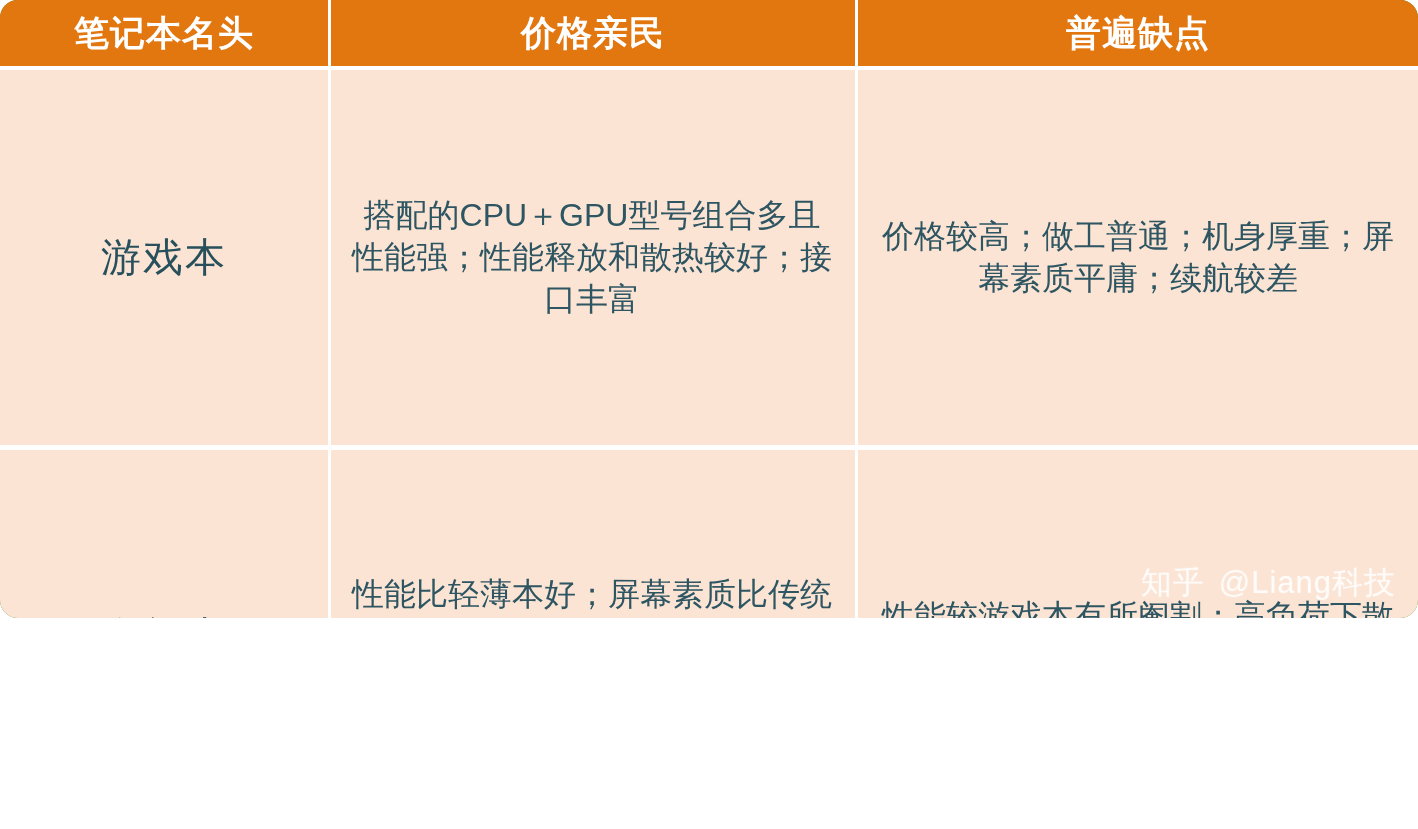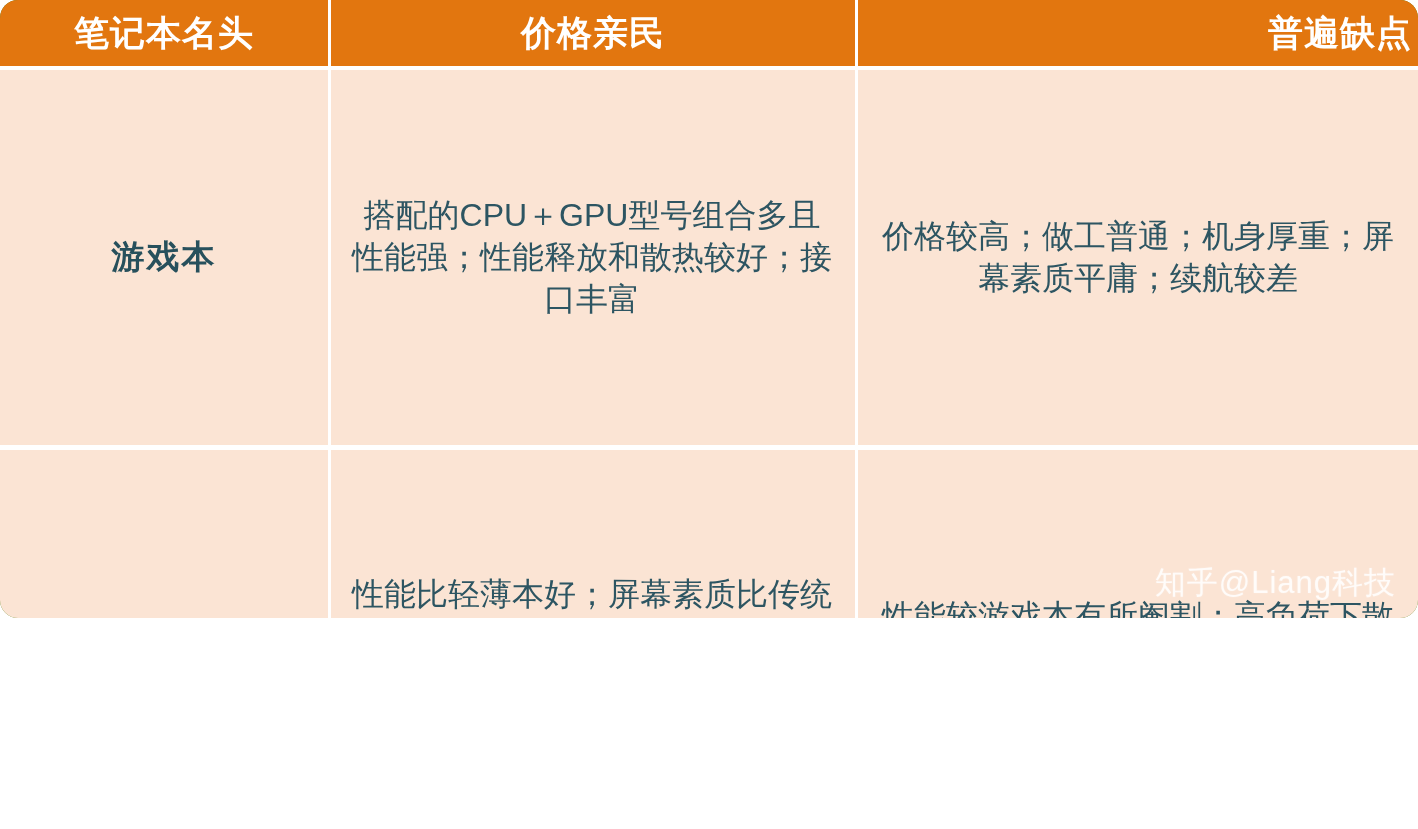--- a/index.html
+++ b/index.html
@@ -37,41 +37,41 @@
     font-weight: bold;
     text-align: center;
     vertical-align: middle;
     height: 70px;
     padding: 0 6px;
     letter-spacing: 1px;
     border-right: 3px solid #ffffff;
     border-bottom: 4px solid #ffffff;
     box-sizing: border-box;
   }
-  thead th.last { border-right: none; text-align: right; }
+  thead th.last { border-right: none; }
 
   
   tbody td {
     background: #FBE4D4;
     color: #27505C;
     vertical-align: middle;
     text-align: center;
     padding: 4px 14px;
     border-right: 3px solid #ffffff;
     border-bottom: 5px solid #ffffff;
     box-sizing: border-box;
   }
   tbody td.last { border-right: none; }
   tbody tr.last-row td { border-bottom: none; }
 
   tbody tr.alt td { background: #FCE9DC; }
 
   td.name-cell {
-    font-size: 33px;
-    font-weight: bold;
+    font-size: 40px;
+    font-weight: normal;
     letter-spacing: 2px;
     color: #27505C;
   }
   td.text-cell {
     font-size: 32px;
     line-height: 1.32;
     font-weight: normal;
     color: #2D5562;
   }
   td.pros { padding-left: 18px; padding-right: 20px; }
@@ -82,21 +82,21 @@
     position: absolute;
     right: 22px;
     bottom: 14px;
     font-size: 31px;
     color: rgba(255,255,255,0.82);
     letter-spacing: 1px;
     white-space: nowrap;
     pointer-events: none;
     text-shadow: 0 0 2px rgba(255,255,255,0.35);
   }
-  .watermark .logo { margin-right: 0; }
+  .watermark .logo { margin-right: 14px; }
 </style>
 </head>
 <body>
 
 <div id="page">
 
   <table class="cmp">
     <colgroup>
       <col class="c1">
         <col class="c2">

